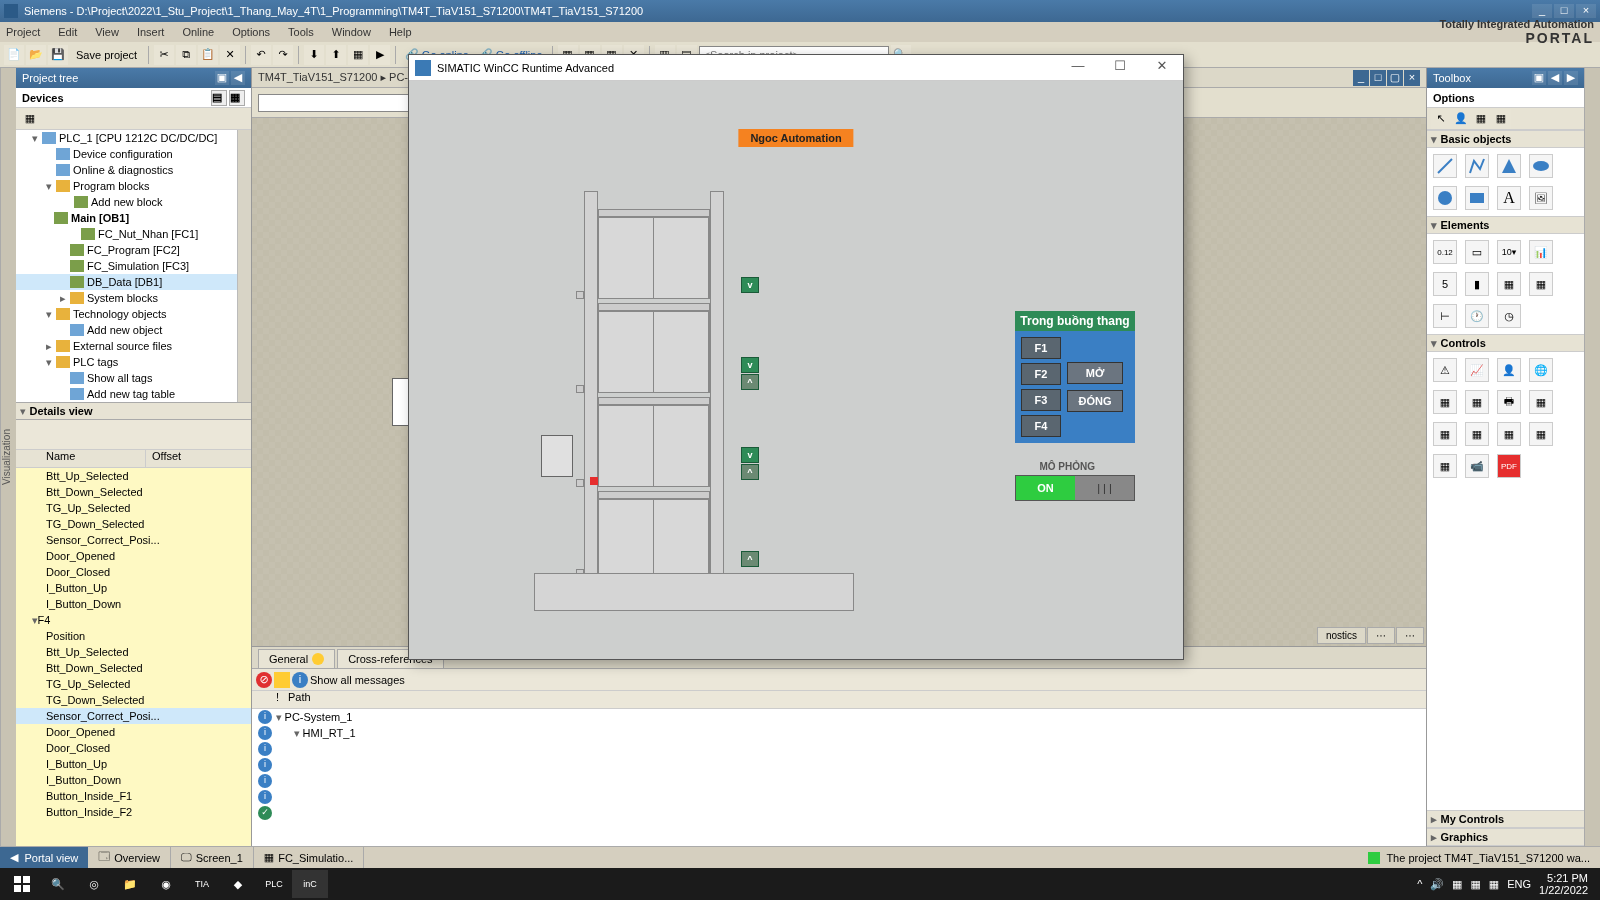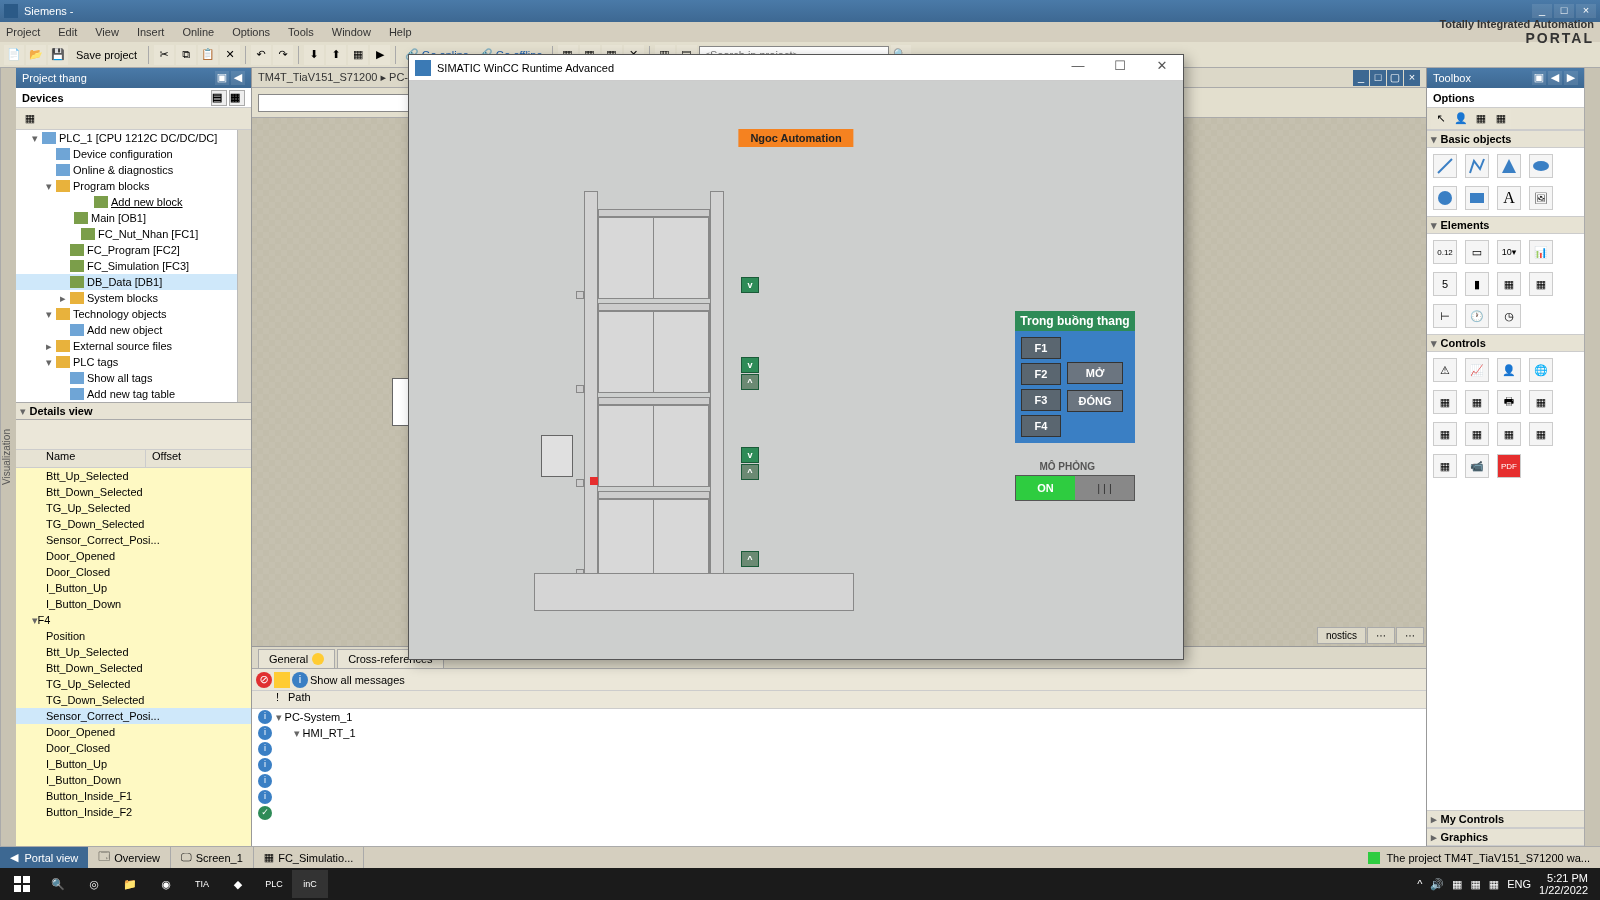--- a/index.html
+++ b/index.html
@@ -135,20 +135,21 @@
 
 svg { display: block; }
 </style>
 </head>
 <body>
 
 <div class="titlebar">
   <div class="titlebar-icon"></div>
   <span>Siemens</span>
   <span>&nbsp;-&nbsp;</span>
+  <span>D:\Project\2022\1_Stu_Project\1_Thang_May_4T\1_Programming\TM4T_TiaV151_S71200\TM4T_TiaV151_S71200</span>
   <div class="titlebar-buttons">
     <div>_</div>
     <div>□</div>
     <div>×</div>
   </div>
 </div>
 
 <div class="menubar">
   <span>Project</span>
   <span>Edit</span>
@@ -196,21 +197,21 @@
   <div class="tool-btn">▤</div>
   <input class="search-box" placeholder="&lt;Search in project&gt;" style="">
   <div class="tool-btn">🔍</div>
 </div>
 
 <div class="main-area">
   <div class="left-strip">Visualization</div>
 
   <div class="panel panel-left">
     <div class="panel-head">
-      <span>Project thang</span>
+      <span>Project tree</span>
       <div class="panel-head-icons">
         <div>▣</div>
         <div>◀</div>
       </div>
     </div>
     <div class="panel-sub">
       <span>Devices</span>
       <div class="panel-sub-icons">
         <div>▤</div>
         <div>▦</div>
@@ -218,22 +219,22 @@
     </div>
     <div class="panel-toolbar">
       <div class="tool-btn">▦</div>
     </div>
     <div style="display:flex;flex:0 0 240px">
       <div class="tree" id="tree">
           <div class="tree-item" style="padding-left: 16px;"><span class="tree-exp">▾</span><span class="tree-icon ico-plc"></span>PLC_1 [CPU 1212C DC/DC/DC]</div>
           <div class="tree-item" style="padding-left: 30px;"><span class="tree-exp"></span><span class="tree-icon ico-plc"></span>Device configuration</div>
           <div class="tree-item" style="padding-left: 30px;"><span class="tree-exp"></span><span class="tree-icon ico-plc"></span>Online &amp; diagnostics</div>
           <div class="tree-item" style="padding-left: 30px;"><span class="tree-exp">▾</span><span class="tree-icon ico-folder"></span>Program blocks</div>
-          <div class="tree-item" style="padding-left: 68px; text-decoration: underline;"><span class="tree-exp"></span><span class="tree-icon ico-block"></span>Add new block</div>
-          <div class="tree-item" style="padding-left: 48px;"><span class="tree-exp"></span><span class="tree-icon ico-block"></span>Main [OB1]</div>
+          <div class="tree-item" style="padding-left: 48px;"><span class="tree-exp"></span><span class="tree-icon ico-block"></span>Add new block</div>
+          <div class="tree-item" style="padding-left: 28px; font-weight: bold;"><span class="tree-exp"></span><span class="tree-icon ico-block"></span>Main [OB1]</div>
           <div class="tree-item" style="padding-left: 44px; margin-left: 11px;"><span class="tree-exp"></span><span class="tree-icon ico-block"></span>FC_Nut_Nhan [FC1]</div>
           <div class="tree-item" style="padding-left: 44px;"><span class="tree-exp"></span><span class="tree-icon ico-block"></span>FC_Program [FC2]</div>
           <div class="tree-item" style="padding-left: 44px;"><span class="tree-exp"></span><span class="tree-icon ico-block"></span>FC_Simulation [FC3]</div>
           <div class="tree-item selected" style="padding-left: 44px; align-items: center;"><span class="tree-exp"></span><span class="tree-icon ico-block"></span>DB_Data [DB1]</div>
           <div class="tree-item" style="padding-left: 44px;"><span class="tree-exp">▸</span><span class="tree-icon ico-folder"></span>System blocks</div>
           <div class="tree-item" style="padding-left: 30px;"><span class="tree-exp">▾</span><span class="tree-icon ico-folder"></span>Technology objects</div>
           <div class="tree-item" style="padding-left: 44px;"><span class="tree-exp"></span><span class="tree-icon ico-plc"></span>Add new object</div>
           <div class="tree-item" style="padding-left: 30px;"><span class="tree-exp">▸</span><span class="tree-icon ico-folder"></span>External source files</div>
           <div class="tree-item" style="padding-left: 30px;"><span class="tree-exp">▾</span><span class="tree-icon ico-folder"></span>PLC tags</div>
           <div class="tree-item" style="padding-left: 44px;"><span class="tree-exp"></span><span class="tree-icon ico-plc"></span>Show all tags</div>

